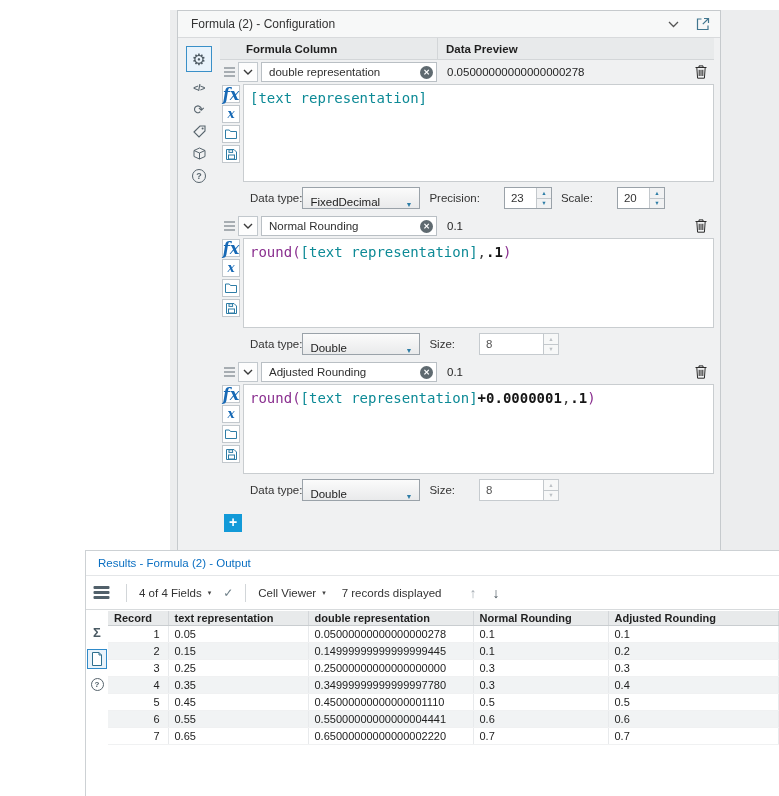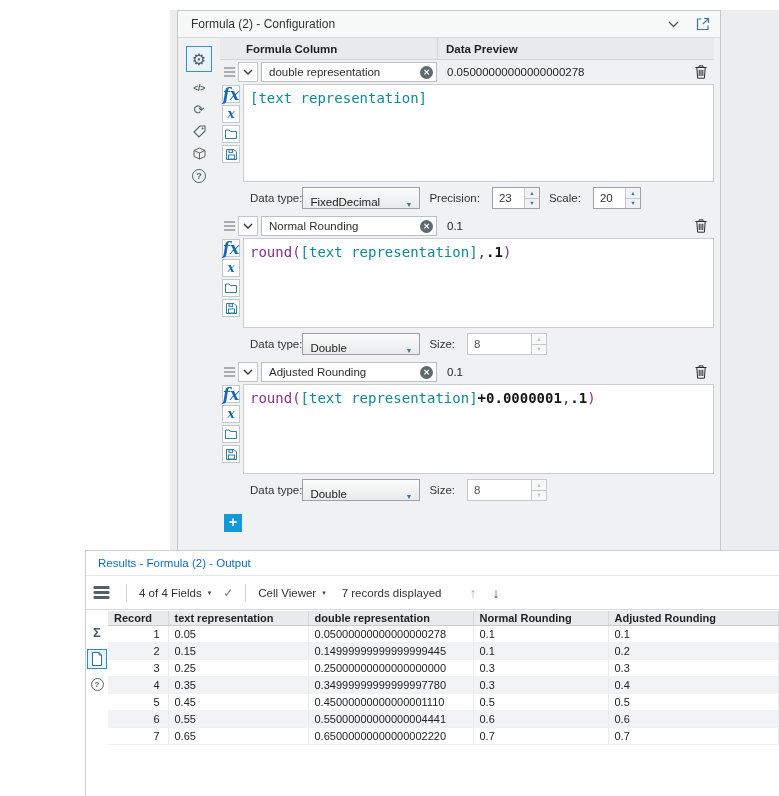--- a/index.html
+++ b/index.html
@@ -62,21 +62,21 @@
   .code-area.h-med { height:90px; }
   .tk.field { color:#0d8a96; }
   .tk.func { color:#8a2f8f; }
   .tk.punc { color:#3a3a3a; }
   .tk.num, .tk.op { color:#161616; font-weight:bold; }
 
   .type-row { height:32px; display:flex; align-items:center; padding-left:30px; color:#333; }
   .dropdown { width:118px; height:22px; background:linear-gradient(#fbfbfb,#e9eaeb); border:1px solid #9aa2a9; display:flex; align-items:flex-end; padding:0 7px; color:#222; cursor:pointer; }
   .dd-arrow { margin-left:auto; font-size:7px; color:#2e7da6; }
   .param-label { margin-left:9px; }
-  .spinbox { margin-left:12px; height:22px; background:#fff; border:1px solid #9aa2a9; display:flex; align-items:stretch; }
+  .spinbox { margin-left:24px; height:22px; background:#fff; border:1px solid #9aa2a9; display:flex; align-items:stretch; }
   .spinbox .spin-val { display:flex; align-items:center; padding:0 6px; color:#333; flex:1; }
   .spin-btns { width:15px; border-left:1px solid #c3c8cc; display:flex; flex-direction:column; }
   .spin-btns i { flex:1; display:flex; align-items:center; justify-content:center; font-size:5.5px; color:#2e7da6; background:#f1f2f3; font-style:normal; cursor:pointer; }
   .spin-btns i + i { border-top:1px solid #c3c8cc; }
   .w48 { width:48px; } .w80 { width:80px; }
   .spinbox.disabled { border-color:#c6cbcf; }
   .spinbox.disabled .spin-val { color:#555; }
   .spinbox.disabled .spin-btns i { color:#bcc1c5; background:#f7f8f8; cursor:default; }
 
   .add-btn { width:18px; height:18px; margin:8px 0 0 4px; background:#129ad8; color:#fff; border:none; font-size:14px; font-weight:bold; display:flex; align-items:center; justify-content:center; padding:0 0 2px 0; }

